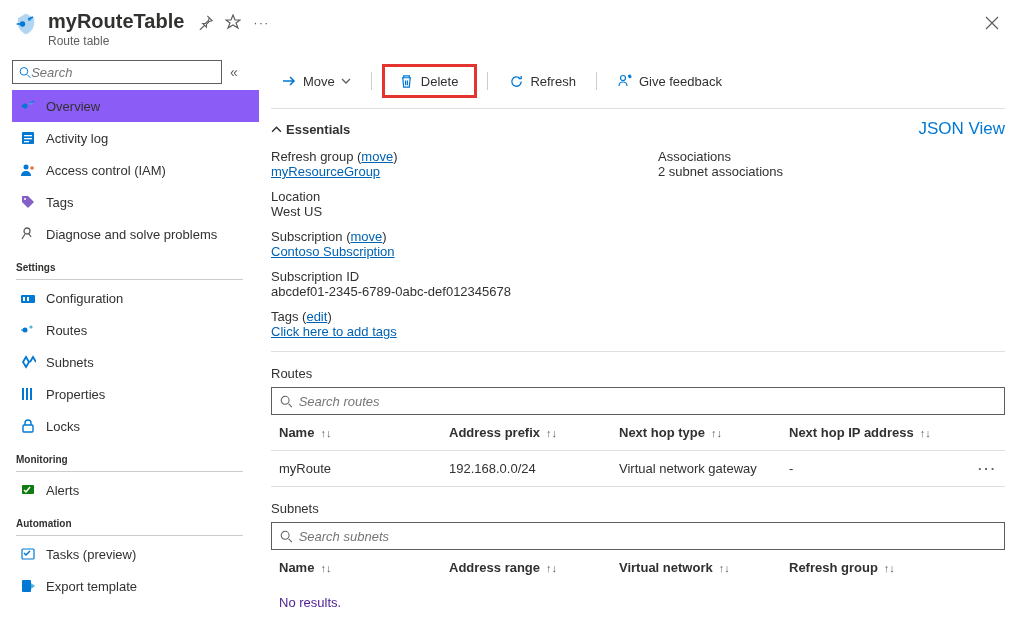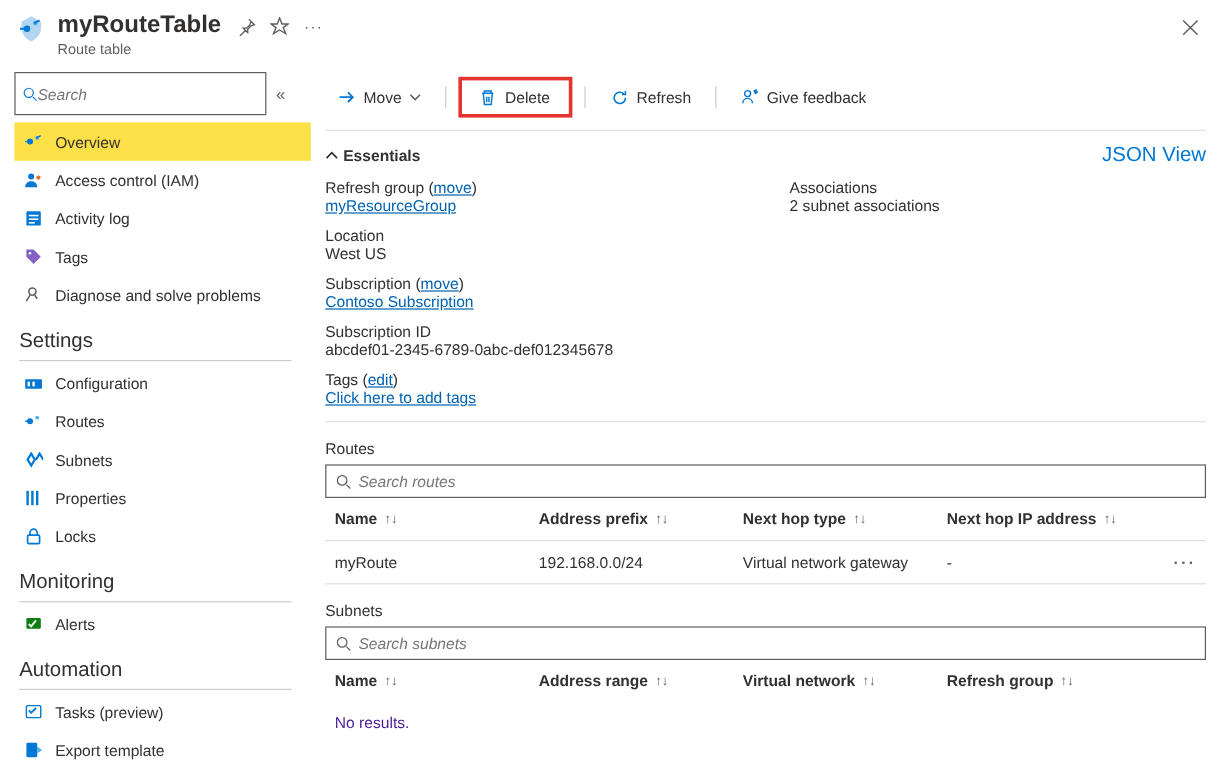--- a/index.html
+++ b/index.html
@@ -9,27 +9,27 @@
   .header-icon { width: 28px; height: 28px; margin-right: 8px; color: #0078d4; }
   .header-title { font-size: 20px; font-weight: 600; }
   .header-sub { font-size: 12px; color: #605e5c; margin-top: 1px; }
   .header-actions { display: flex; align-items: center; gap: 12px; margin-left: 14px; margin-top: 4px; }
   .header-spacer { flex: 1; }
   .close-x { font-size: 16px; color: #605e5c; cursor: pointer; padding: 4px 6px; margin-top: 2px; }
   .icon-btn { color: #605e5c; cursor: pointer; display: inline-flex; }
   .body { display: flex; flex: 1; min-height: 0; }
   .sidebar { width: 259px; padding: 4px 0 0 12px; }
   .search-wrap { display: flex; align-items: center; gap: 8px; margin-bottom: 6px; padding-right: 8px;}
-  .search-box { display: flex; align-items: center; border: 1px solid #605e5c; height: 36px; width: 210px; padding: 0 6px; }
+  .search-box { display: flex; align-items: center; border: 1px solid #605e5c; height: 24px; width: 210px; padding: 0 6px; }
   .search-box input { border: none; outline: none; font-size: 13px; font-style: italic; color: #605e5c; width: 100%; background: transparent; }
   .collapse { color: #605e5c; font-size: 14px; cursor: pointer; }
   .nav-item { display: flex; align-items: center; height: 32px; padding-left: 8px; cursor: pointer; gap: 10px; }
-  .nav-item.active { background: #fde047; }
+  .nav-item.active { background: #8b5cf6; }
   .nav-item .ic { width: 16px; height: 16px; display: inline-flex; align-items: center; justify-content: center; }
-  .nav-group-title { font-size: 17px; font-weight: 400; color: #323130; padding: 12px 0 2px 4px; }
+  .nav-group-title { font-size: 10px; font-weight: 700; color: #323130; padding: 12px 0 2px 4px; }
   .nav-divider { border-top: 1px solid #ccc; margin: 4px 16px 2px 4px; }
   .main { flex: 1; padding: 0 20px 0 12px; overflow: auto; }
   .toolbar { display: flex; align-items: center; gap: 4px; padding: 8px 0 10px 0; border-bottom: 1px solid #e1dfdd; }
   .tb-btn { display: inline-flex; align-items: center; gap: 6px; padding: 4px 10px; cursor: pointer; color: #323130; }
   .tb-btn .ic { color: #0078d4; width: 16px; height: 16px; display: inline-flex; align-items: center; justify-content: center; }
   .tb-sep { height: 18px; border-left: 1px solid #ccc; margin: 0 6px; }
   .delete-highlight { border: 3px solid #e3342f; padding: 2px 6px 2px 4px; }
   .essentials-head { display: flex; align-items: center; padding: 10px 0 6px 0; }
   .ess-title { font-weight: 600; font-size: 13px; margin-left: 4px; }
   .json-link { margin-left: auto; color: #0078d4; cursor: pointer; font-size: 17px; }
@@ -112,37 +112,37 @@
               <circle cx="5" cy="8" r="2.5"></circle>
               <circle cx="11" cy="5" r="1.6" fill="#50b0e8"></circle>
               <path d="M1 8h2M10 5l4-2" stroke="#0078d4" stroke-width="1.2"></path>
             </svg>
           </span>
         <span>Overview</span>
       </div>
       <div class="nav-item">
         <span class="ic">
             <svg width="16" height="16" viewBox="0 0 16 16" fill="#0078d4">
-              <circle cx="6" cy="5" r="2.5"></circle>
-              <path d="M1 14c0-3 2-5 5-5s5 2 5 5" fill="#0078d4"></path>
-              <circle cx="12" cy="6" r="1.8" fill="#ee6f2d"></circle>
-            </svg>
-          </span>
-        <span>Access control (IAM)</span>
-      </div>
-      <div class="nav-item">
-        <span class="ic">
-            <svg width="16" height="16" viewBox="0 0 16 16" fill="#0078d4">
               <rect x="2" y="2" width="12" height="12" rx="1" fill="#0078d4"></rect>
               <rect x="4" y="5" width="8" height="1.3" fill="#fff"></rect>
               <rect x="4" y="8" width="8" height="1.3" fill="#fff"></rect>
               <rect x="4" y="11" width="5" height="1.3" fill="#fff"></rect>
             </svg>
           </span>
         <span>Activity log</span>
+      </div>
+      <div class="nav-item">
+        <span class="ic">
+            <svg width="16" height="16" viewBox="0 0 16 16" fill="#0078d4">
+              <circle cx="6" cy="5" r="2.5"></circle>
+              <path d="M1 14c0-3 2-5 5-5s5 2 5 5" fill="#0078d4"></path>
+              <circle cx="12" cy="6" r="1.8" fill="#ee6f2d"></circle>
+            </svg>
+          </span>
+        <span>Access control (IAM)</span>
       </div>
       <div class="nav-item">
         <span class="ic">
             <svg width="16" height="16" viewBox="0 0 16 16" fill="#8661c5">
               <path d="M2 2h6l6 6-6 6-6-6z"></path>
               <circle cx="5" cy="5" r="1" fill="#fff"></circle>
             </svg>
           </span>
         <span>Tags</span>
       </div>

